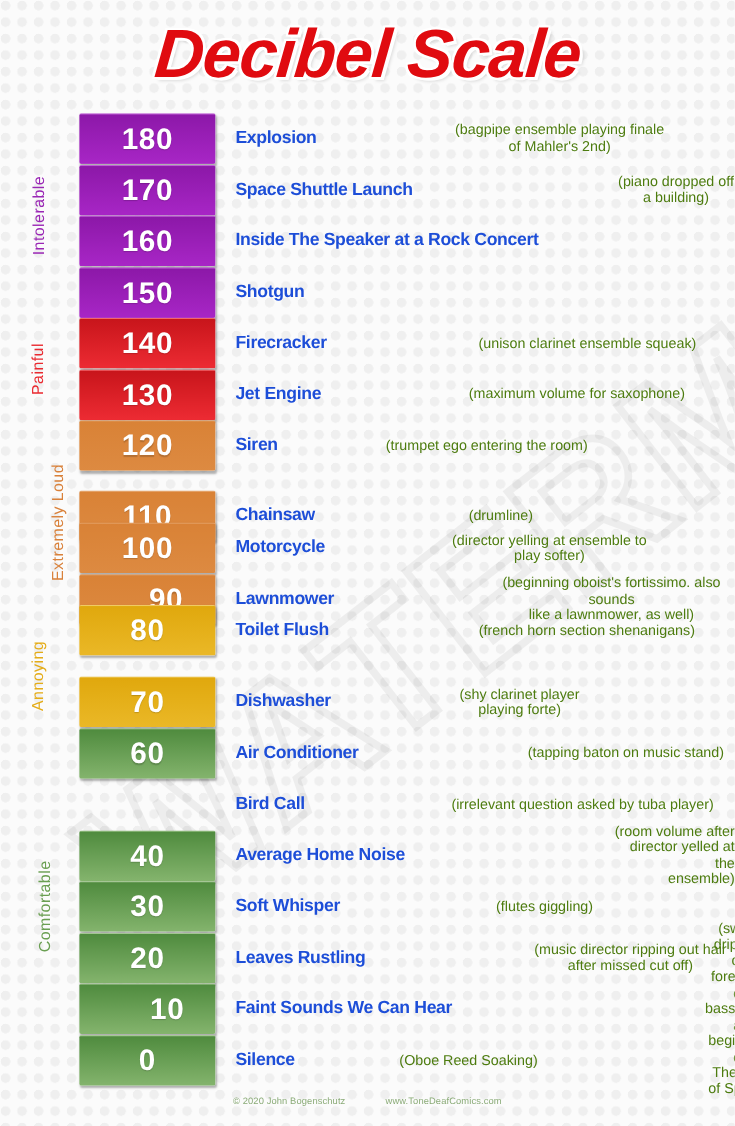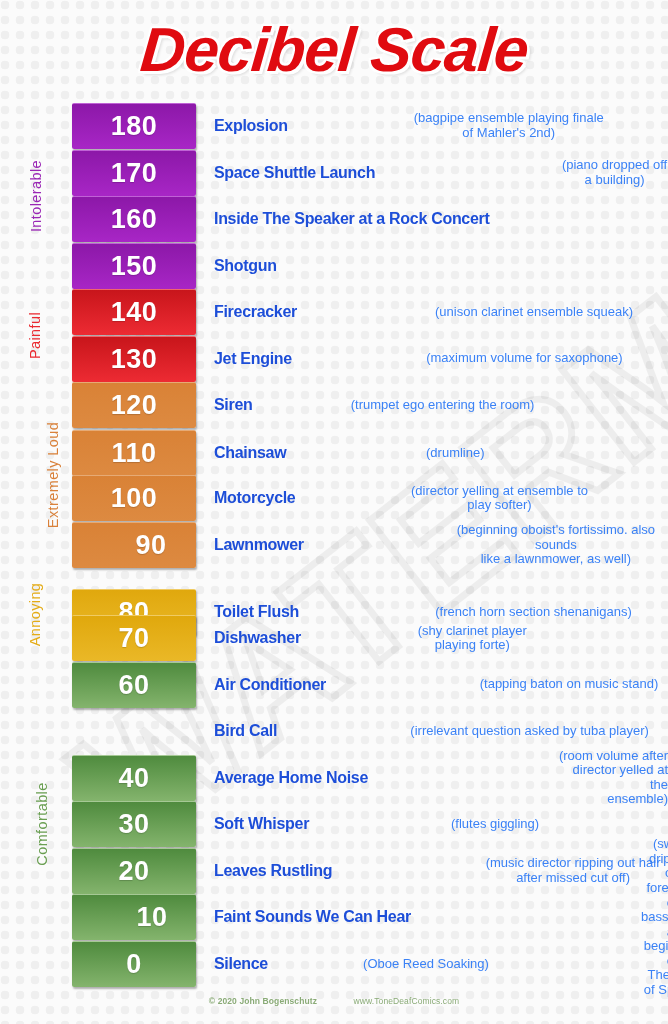--- a/index.html
+++ b/index.html
@@ -136,39 +136,39 @@
     font-size: 16px;
     font-weight: bold;
     color: #1d4ed8;
     letter-spacing: -0.3px;
     white-space: nowrap;
     font-family: "Liberation Sans", sans-serif;
   }
 
   .row-desc {
     font-size: 13px;
-    color: #3b82f6;
+    color: #4d7c0f;
     line-height: 1.12;
     text-align: center;
     white-space: pre-line;
     font-family: "Liberation Sans", sans-serif;
   }
 
   
   #footer {
     position: absolute;
     left: 0;
     top: 996px;
     width: 668px;
     text-align: center;
     font-size: 8.5px;
     color: #8aab77;
     letter-spacing: 0.1px;
   }
-  #footer .copyright { margin-right: 34px; font-weight: bold; }
+  #footer .copyright { margin-right: 34px; }
 </style>
 </head>
 <body>
 
 <div id="dots"></div>
 <div id="watermark">WATERMARK</div>
 
 <div id="page">
 
   <div id="title">
@@ -238,21 +238,21 @@
       </div>
       <div class="row" style="top: 382.3px;">
         <div class="bar" style="background: linear-gradient(rgb(217, 130, 54) 0%, rgb(221, 138, 65) 100%);">
           <span class="bar-value">120</span>
         </div>
         <div class="row-text">
           <span class="row-name">Siren</span>
           <span class="row-desc" style="margin-left: 80px; width: 220px;">(trumpet ego entering the room)</span>
         </div>
       </div>
-      <div class="row" style="top: 430px;">
+      <div class="row" style="top: 446px;">
         <div class="bar" style="background: linear-gradient(rgb(217, 130, 54) 0%, rgb(221, 138, 65) 100%);">
           <span class="bar-value">110</span>
         </div>
         <div class="row-text">
           <span class="row-name">Chainsaw</span>
           <span class="row-desc" style="margin-left: 124px; width: 90px;">(drumline)</span>
         </div>
       </div>
       <div class="row" style="top: 475.4px;">
         <div class="bar" style="background: linear-gradient(rgb(217, 130, 54) 0%, rgb(221, 138, 65) 100%);">
@@ -267,21 +267,21 @@
       <div class="row" style="top: 521.95px;">
         <div class="bar" style="background: linear-gradient(rgb(217, 130, 54) 0%, rgb(221, 138, 65) 100%); padding-left: 34px;">
           <span class="bar-value">90</span>
         </div>
         <div class="row-text">
           <span class="row-name">Lawnmower</span>
           <span class="row-desc" style="margin-left: 140px; width: 265px;">(beginning oboist's fortissimo. also sounds
 like a lawnmower, as well)</span>
         </div>
       </div>
-      <div class="row" style="top: 589px; text-decoration: underline;">
+      <div class="row" style="top: 550px; text-decoration: underline;">
         <div class="bar" style="background: linear-gradient(rgb(224, 168, 13) 0%, rgb(234, 184, 39) 100%);">
           <span class="bar-value">80</span>
         </div>
         <div class="row-text">
           <span class="row-name">Toilet Flush</span>
           <span class="row-desc" style="margin-left: 122px; width: 225px;">(french horn section shenanigans)</span>
         </div>
       </div>
       <div class="row" style="top: 615.05px;">
         <div class="bar" style="background: linear-gradient(rgb(224, 168, 13) 0%, rgb(234, 184, 39) 100%);">

